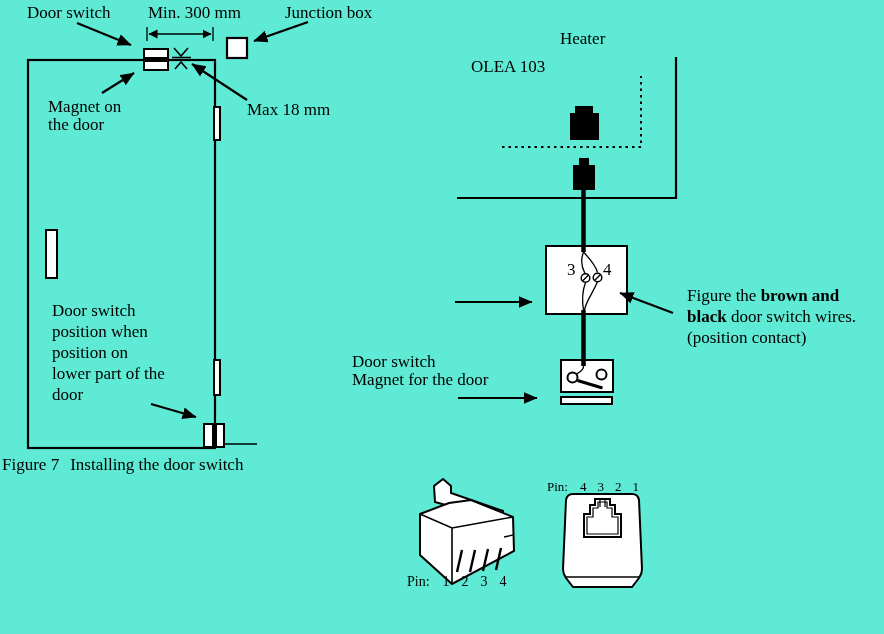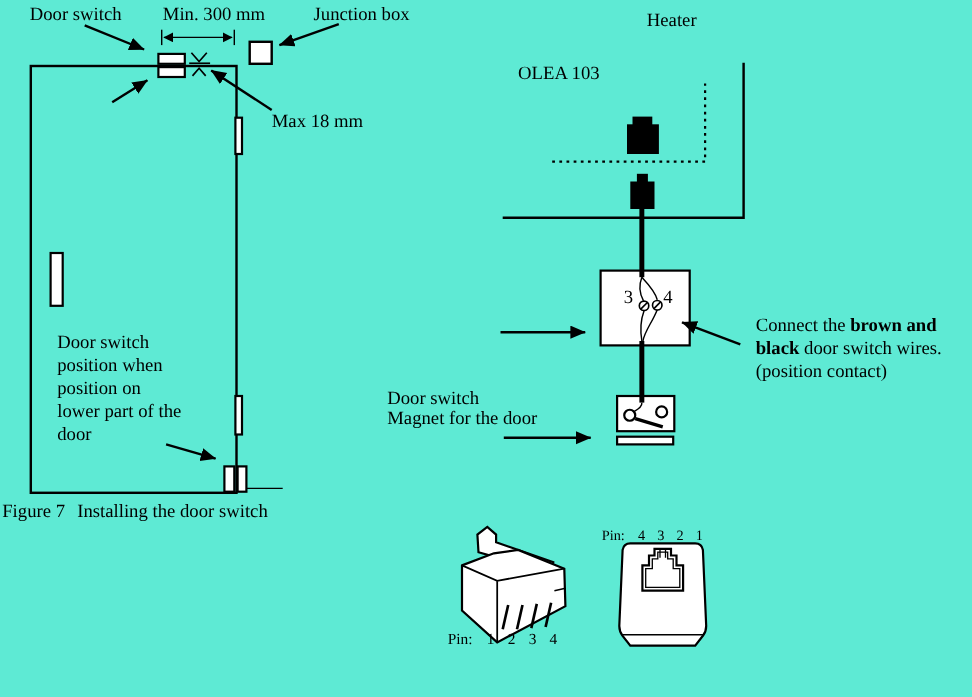--- a/index.html
+++ b/index.html
@@ -144,49 +144,53 @@
         <path d="M587,534 L587,517 L593,517 L593,508 L598,508 L598,502 L607,502 L607,508 L612,508 L612,517 L618,517 L618,534 Z" stroke-width="1.2"></path>
         <path d="M600,500 L600,507 M605,500 L605,507" stroke-width="1.2"></path>
       </g>
     </g>
   </svg>
 
   <div class="lbl" style="left:27px;top:2px;">Door switch</div>
   <div class="lbl" style="left:148px;top:2px;">Min. 300 mm</div>
   <div class="lbl" style="left:285px;top:2px;">Junction box</div>
 
+  <div class="lbl lh18" style="left:48px;top:98px;">
+    <span>Magnet on</span><br>
+    <span>the door</span>
+  </div>
 
   <div class="lbl" style="left:247px;top:99px;">Max 18 mm</div>
 
   <div class="lbl" style="left:52px;top:300px;">
     <span>Door switch</span><br>
     <span>position when</span><br>
     <span>position on</span><br>
     <span>lower part of the</span><br>
     <span>door</span>
   </div>
 
   <div class="lbl caption" style="left:2px;top:454px;">
     <span>Figure 7</span><span class="cap-title">Installing the door switch</span>
   </div>
 
-  <div class="lbl" style="left:560px;top:8px;margin-left:28px;">Heater</div>
+  <div class="lbl" style="left:560px;top:28px;">Heater</div>
   <div class="lbl" style="left:471px;top:56px;">OLEA 103</div>
 
 
   <div class="lbl lh18" style="left:352px;top:353px;">
     <span>Door switch</span><br>
     <span>Magnet for the door</span>
   </div>
 
   <div class="termnum" style="left:567px;top:260px;">3</div>
   <div class="termnum" style="left:603px;top:260px;">4</div>
 
   <div class="lbl" style="left:687px;top:285px;">
-    <span>Connect the </span><span class="b">brown and</span><br>
+    <span>Figure the </span><span class="b">brown and</span><br>
     <span class="b">black</span><span> door switch wires.</span><br>
     <span>(position contact)</span>
   </div>
 
   <div class="pins pins-plug" style="left:407px;top:574px;">
     <span class="pinlabel">Pin:</span>
     <span>1</span>
     <span>2</span>
     <span>3</span>
     <span>4</span>

